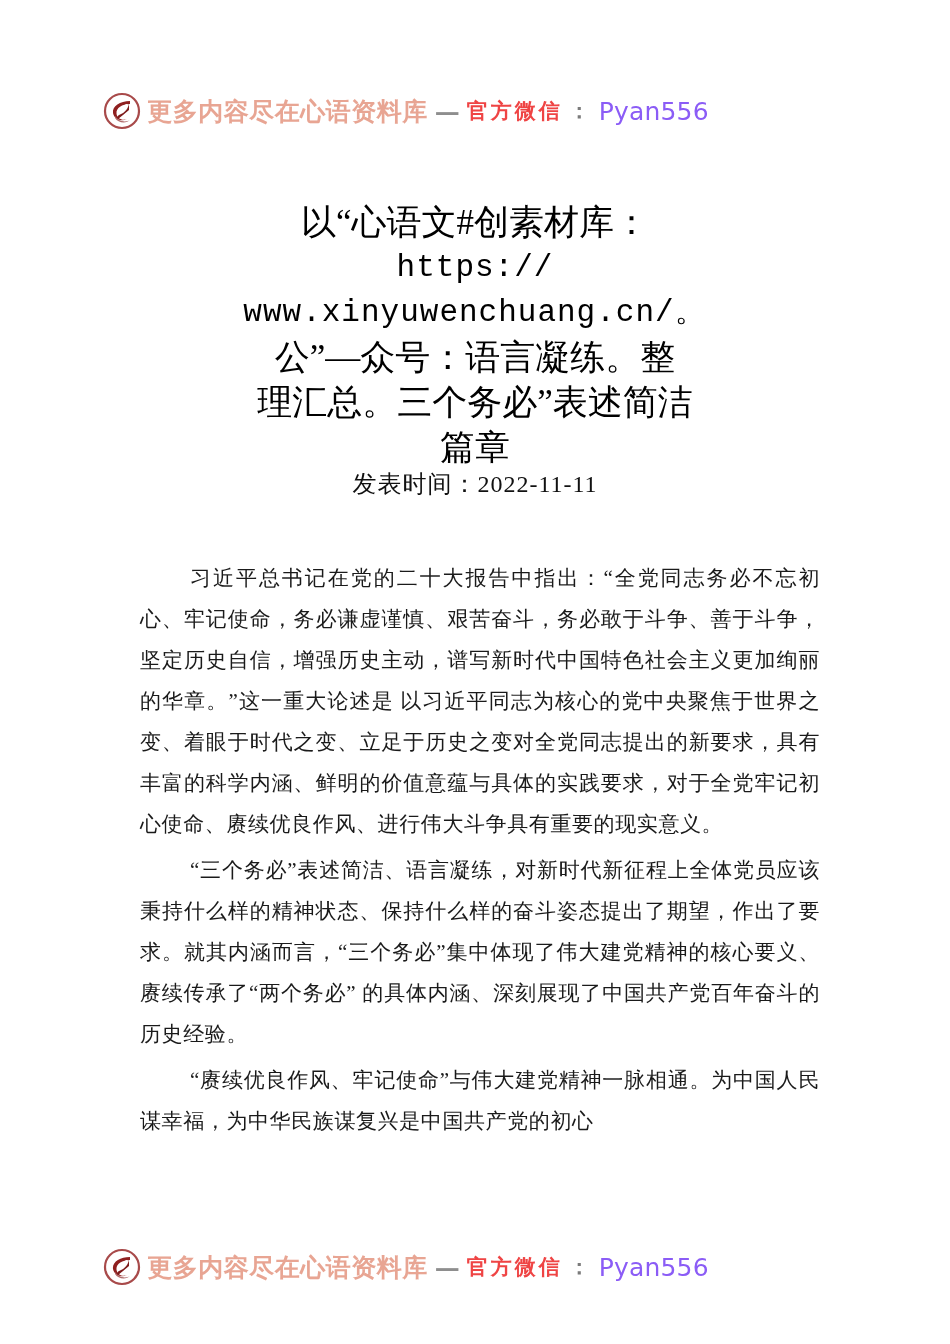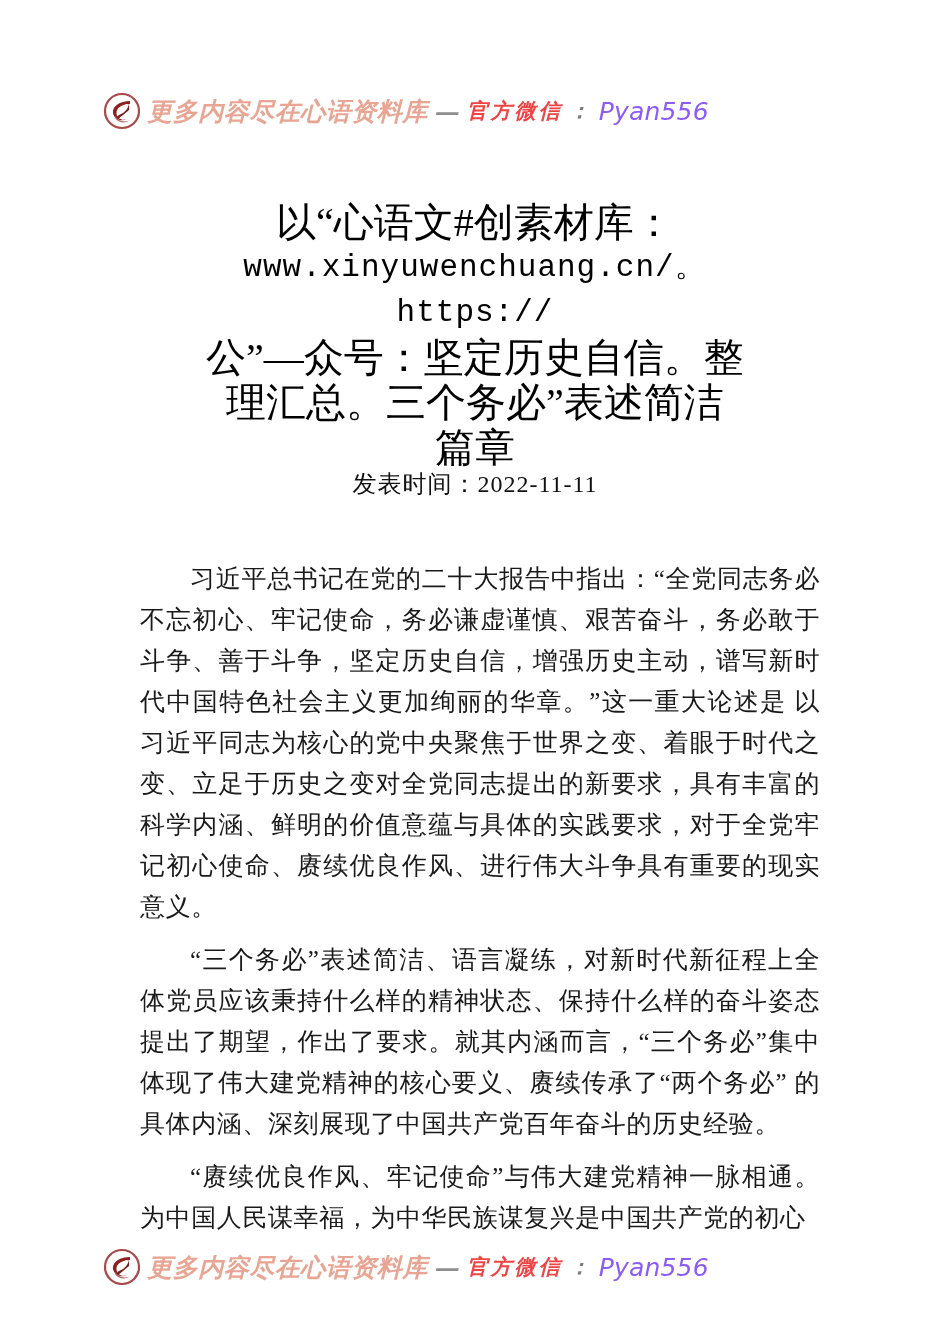--- a/index.html
+++ b/index.html
@@ -25,21 +25,20 @@
   
   .watermark {
     position: absolute;
     left: 0;
     width: 812px;
     display: flex;
     align-items: center;
     justify-content: center;
     gap: 6px;
     white-space: nowrap;
-    font-style: italic;
   }
   .watermark-top { top: 92px; }
   .watermark-bottom { top: 1248px; }
 
   .wm-logo {
     width: 38px;
     height: 38px;
     flex: 0 0 38px;
     position: relative;
     display: inline-block;
@@ -84,21 +83,21 @@
   
   .title-block {
     position: absolute;
     top: 200px;
     left: 175px;
     width: 600px;
     text-align: center;
   }
   .title-line {
     font-family: "Liberation Serif", "DejaVu Serif", serif;
-    font-size: 40px;
+    font-size: 35px;
     line-height: 45px;
     color: #000000;
     letter-spacing: 0px;
     white-space: nowrap;
   }
   .title-line.mono {
     font-family: "Liberation Mono", "DejaVu Sans Mono", monospace;
     font-size: 31px;
     letter-spacing: 1px;
   }
@@ -118,30 +117,30 @@
 
   
   .body-text {
     position: absolute;
     top: 558px;
     left: 140px;
     width: 680px;
   }
   .para {
     font-family: "Liberation Serif", "DejaVu Serif", serif;
-    font-size: 25px;
+    font-size: 21px;
     line-height: 41px;
     color: #1a1a1a;
     text-align: justify;
     text-justify: inter-character;
     text-indent: 50px;
     margin: 0 0 0 0;
     letter-spacing: 0.6px;
   }
-  .para + .para { margin-top: 12px; }
+  .para + .para { margin-top: 5px; }
 </style>
 </head>
 <body>
 
 <div class="page">
 
   <div class="watermark watermark-top">
     <span class="wm-logo">
       <svg viewBox="0 0 38 38" xmlns="http://www.w3.org/2000/svg">
         <circle cx="19" cy="19" r="17" fill="none" stroke="#a84a4a" stroke-width="2.2"></circle>
@@ -153,23 +152,23 @@
     </span>
     <span class="wm-brand">更多内容尽在心语资料库</span>
     <span class="wm-dash">—</span>
     <span class="wm-official">官方微信</span>
     <span class="wm-colon">：</span>
     <span class="wm-handle">Pyan556</span>
   </div>
 
   <div class="title-block">
     <div class="title-line">以“心语文#创素材库：</div>
+    <div class="title-line mono">https://</div>
     <div class="title-line mono">www.xinyuwenchuang.cn/。</div>
-    <div class="title-line mono">https://</div>
-    <div class="title-line">公”—众号：坚定历史自信。整</div>
+    <div class="title-line">公”—众号：语言凝练。整</div>
     <div class="title-line">理汇总。三个务必”表述简洁</div>
     <div class="title-line">篇章</div>
   </div>
 
   <div class="pubdate">发表时间：2022-11-11</div>
 
   <div class="body-text">
     <p class="para">习近平总书记在党的二十大报告中指出：“全党同志务必不忘初心、牢记使命，务必谦虚谨慎、艰苦奋斗，务必敢于斗争、善于斗争，坚定历史自信，增强历史主动，谱写新时代中国特色社会主义更加绚丽的华章。”这一重大论述是 以习近平同志为核心的党中央聚焦于世界之变、着眼于时代之变、立足于历史之变对全党同志提出的新要求，具有丰富的科学内涵、鲜明的价值意蕴与具体的实践要求，对于全党牢记初心使命、赓续优良作风、进行伟大斗争具有重要的现实意义。</p>
     <p class="para">“三个务必”表述简洁、语言凝练，对新时代新征程上全体党员应该秉持什么样的精神状态、保持什么样的奋斗姿态提出了期望，作出了要求。就其内涵而言，“三个务必”集中体现了伟大建党精神的核心要义、赓续传承了“两个务必” 的具体内涵、深刻展现了中国共产党百年奋斗的历史经验。</p>
     <p class="para">“赓续优良作风、牢记使命”与伟大建党精神一脉相通。为中国人民谋幸福，为中华民族谋复兴是中国共产党的初心</p>

